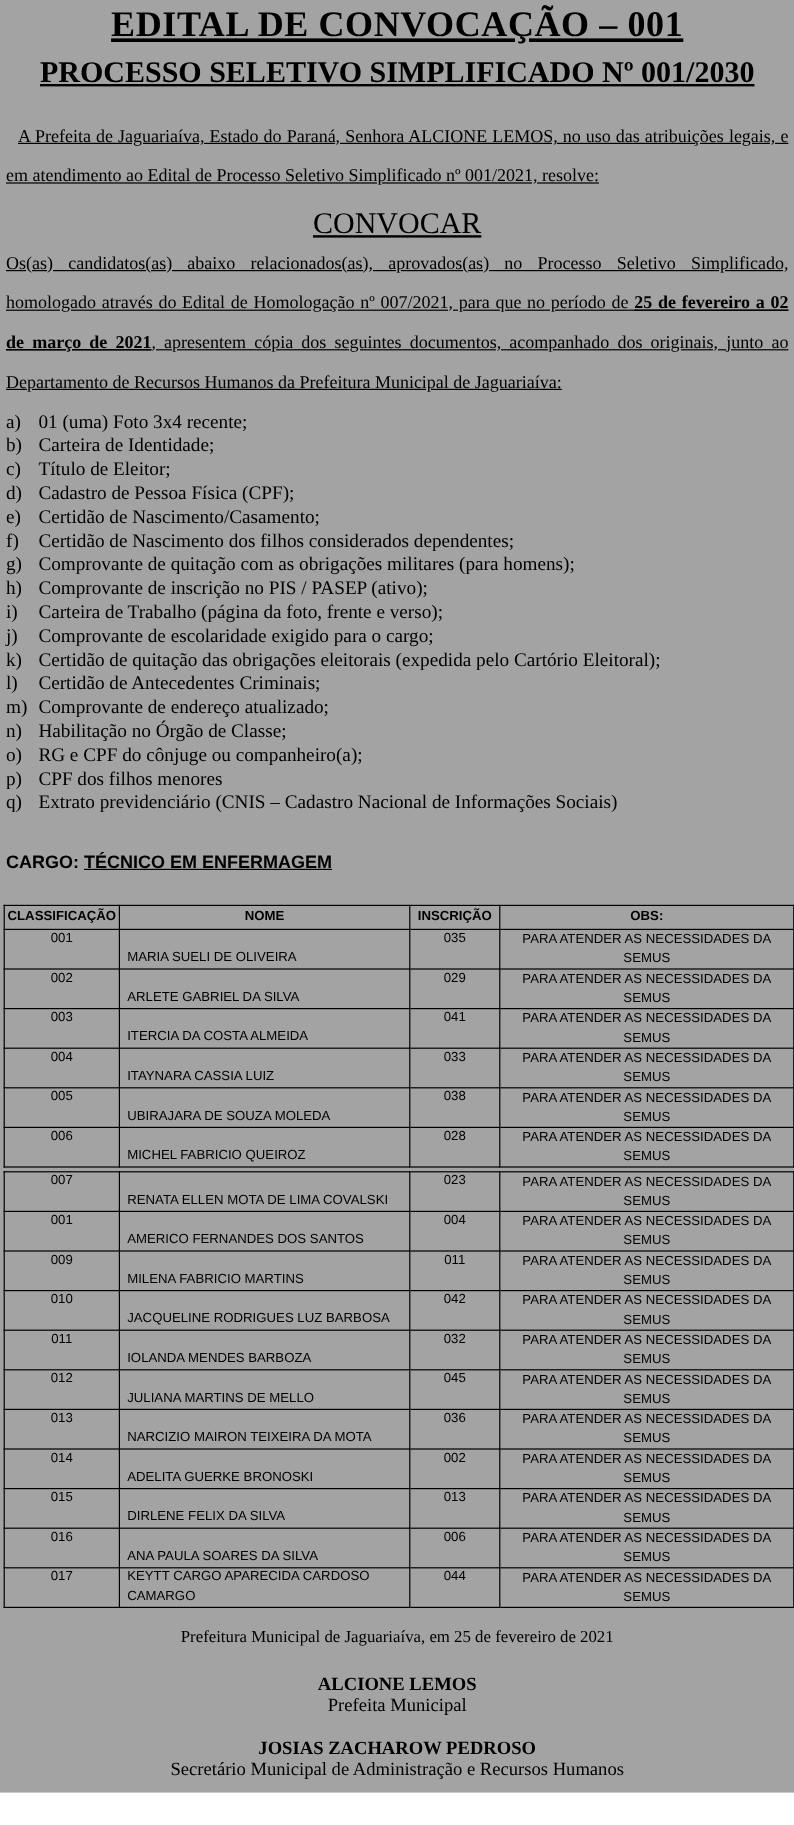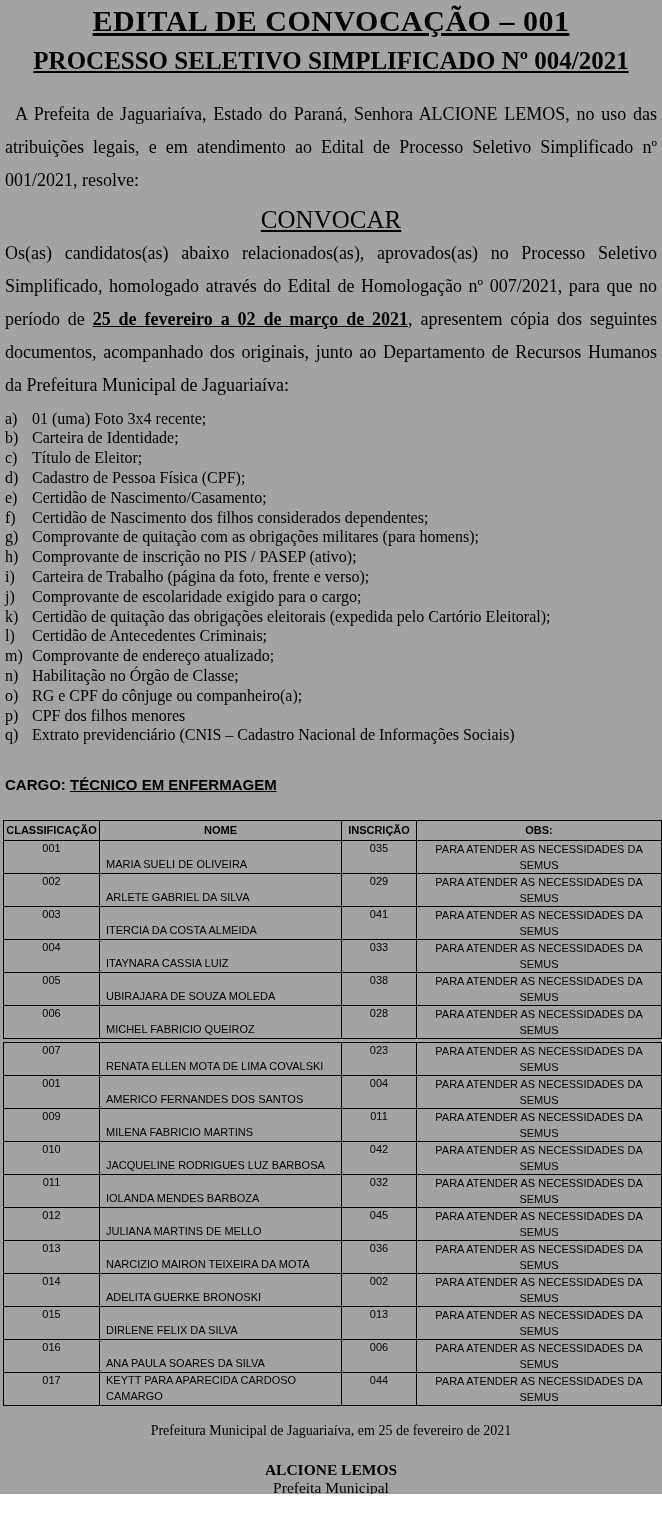--- a/index.html
+++ b/index.html
@@ -24,24 +24,25 @@
   }
   .subtitle {
     text-align: center;
     font-size: 25px;
     font-weight: bold;
     text-decoration: underline;
     line-height: 1.1;
     margin-top: 9px;
   }
   .para {
-    font-size: 18px;
+    font-size: 15px;
     line-height: 33px;
     text-align: justify;
     margin: 0 2px;
+    text-decoration: underline;
   }
   .para-intro { margin-top: 24px; text-indent: 10px; }
   .convocar {
     text-align: center;
     font-size: 25px;
     font-weight: normal;
     text-decoration: underline;
     margin-top: 9px;
     line-height: 1.1;
   }
@@ -108,21 +109,21 @@
   }
   .sig-block-1 { margin-top: 21px; }
   .sig-block-2 { margin-top: 18px; }
 </style>
 </head>
 <body>
 
 <div class="page">
 
   <div class="title">EDITAL DE CONVOCAÇÃO – 001</div>
-  <div class="subtitle">PROCESSO SELETIVO SIMPLIFICADO Nº 004/2021</div>
+  <div class="subtitle">PROCESSO SELETIVO SIMPLIFICADO Nº 001/2030</div>
 
   <div class="para para-intro">A Prefeita de Jaguariaíva, Estado do Paraná, Senhora ALCIONE LEMOS, no uso das atribuições legais, e em atendimento ao Edital de Processo Seletivo Simplificado nº 001/2021, resolve:</div>
 
   <div class="convocar">CONVOCAR</div>
 
   <div class="para para-body"><span>Os(as) candidatos(as) abaixo relacionados(as), aprovados(as) no Processo Seletivo Simplificado, homologado através do Edital de Homologação nº 007/2021, para que no período de </span><span class="emphasis">25 de fevereiro a 02 de março de 2021</span><span>, apresentem cópia dos seguintes documentos, acompanhado dos originais, junto ao Departamento de Recursos Humanos da Prefeitura Municipal de Jaguariaíva:</span></div>
 
   <div class="doc-list">
       <div class="doc-item">
         <span class="doc-marker">a)</span>
@@ -379,21 +380,21 @@
               <div class="nome-inner">ANA PAULA SOARES DA SILVA</div>
             </td>
             <td class="cell-insc">006</td>
             <td class="cell-obs">
               <div class="obs-inner">PARA ATENDER AS NECESSIDADES DA SEMUS</div>
             </td>
           </tr>
           <tr>
             <td class="cell-cls">017</td>
             <td class="cell-nome">
-              <div class="nome-inner">KEYTT PARA APARECIDA CARDOSO CAMARGO</div>
+              <div class="nome-inner">KEYTT CARGO APARECIDA CARDOSO CAMARGO</div>
             </td>
             <td class="cell-insc">044</td>
             <td class="cell-obs">
               <div class="obs-inner">PARA ATENDER AS NECESSIDADES DA SEMUS</div>
             </td>
           </tr>
         </tbody>
     </table>
   </div>
 

